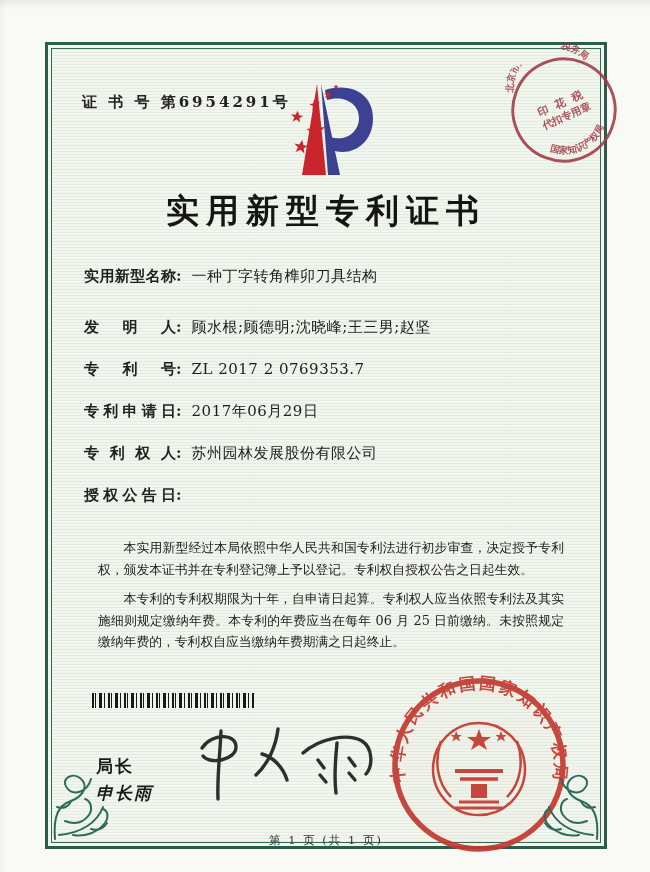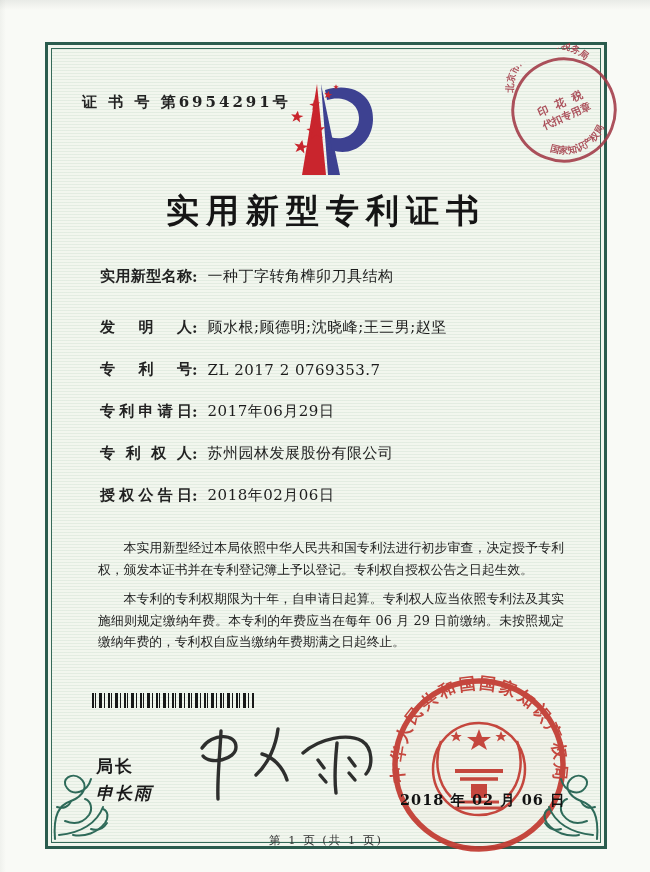--- a/index.html
+++ b/index.html
@@ -5,21 +5,21 @@
   html,body{margin:0;padding:0;}
   body{width:650px;height:872px;background:#ffffff;font-family:"DejaVu Serif","Liberation Serif",serif;color:#1f1f1f;}
   .paper{position:relative;width:650px;height:872px;background:#f9faf6;overflow:hidden;}
   .paper::before{content:"";position:absolute;inset:0;background:linear-gradient(180deg,rgba(90,100,95,0.10),rgba(0,0,0,0) 10px),linear-gradient(90deg,rgba(90,100,95,0.06),rgba(0,0,0,0) 6px);pointer-events:none;}
   .frame{position:absolute;left:45px;top:42px;width:556px;height:801px;border:3px solid #2b5c4e;background:#f2f6ee;}
   .frame-inner{position:absolute;inset:3px;border:1px solid #356a59;background:repeating-linear-gradient(0deg,rgba(125,170,140,0.13) 0px,rgba(125,170,140,0.13) 1px,rgba(0,0,0,0) 1px,rgba(0,0,0,0) 3px);}
   .cert-no{position:absolute;left:30px;top:44px;font-size:15px;letter-spacing:3px;font-weight:bold;color:#222;}
   .logo{position:absolute;left:222px;top:30px;width:112px;height:102px;}
   .title{position:absolute;left:0;top:140px;width:100%;text-align:center;font-size:33px;font-weight:bold;letter-spacing:7px;color:#151515;}
   .fields{position:absolute;left:32px;top:218px;width:480px;}
-  .field-row{display:flex;align-items:flex-end;font-size:15px;margin-bottom:23px;white-space:nowrap;margin-left:16px;}
+  .field-row{display:flex;align-items:flex-start;font-size:15px;margin-bottom:23px;white-space:nowrap;}
   .field-row.first{margin-bottom:32px;}
   .field-label{display:inline-block;width:92px;font-weight:bold;text-align:justify;text-align-last:justify;color:#222;}
   .field-colon{font-weight:bold;margin-right:10px;}
   .field-value{font-size:15px;color:#1c1c1c;letter-spacing:0.5px;}
   .paragraphs{position:absolute;left:38px;top:480px;width:482px;font-size:12.8px;line-height:21.6px;color:#222;text-align:justify;}
   .paragraphs p{margin:8px;text-indent:2em;}
   .barcode{position:absolute;left:40px;top:644px;width:163px;height:15px;background:repeating-linear-gradient(90deg,#181818 0 2px,rgba(0,0,0,0) 2px 3px,#181818 3px 4px,rgba(0,0,0,0) 4px 7px,#181818 7px 10px,rgba(0,0,0,0) 10px 12px,#181818 12px 13px,rgba(0,0,0,0) 13px 16px);}
   .issuer{position:absolute;left:44px;top:706px;font-family:"DejaVu Sans","Liberation Sans",sans-serif;font-weight:bold;font-size:17px;letter-spacing:2px;color:#1a1a1a;}
   .issuer .issuer-name{margin-top:4px;font-style:italic;}
   .signature{position:absolute;left:138px;top:668px;width:195px;height:88px;}
@@ -82,27 +82,26 @@
           <span class="field-value">2017年06月29日</span>
         </div>
         <div class="field-row">
           <span class="field-label">专 利 权 人</span>
             <span class="field-colon">:</span>
           <span class="field-value">苏州园林发展股份有限公司</span>
         </div>
         <div class="field-row">
           <span class="field-label">授权公告日</span>
             <span class="field-colon">:</span>
-          <span class="field-value">2018年02月06日</span>
         </div>
       </div>
 
       <div class="paragraphs">
         <p>本实用新型经过本局依照中华人民共和国专利法进行初步审查，决定授予专利权，颁发本证书并在专利登记簿上予以登记。专利权自授权公告之日起生效。</p>
-        <p>本专利的专利权期限为十年，自申请日起算。专利权人应当依照专利法及其实施细则规定缴纳年费。本专利的年费应当在每年 06 月 29 日前缴纳。未按照规定缴纳年费的，专利权自应当缴纳年费期满之日起终止。</p>
+        <p>本专利的专利权期限为十年，自申请日起算。专利权人应当依照专利法及其实施细则规定缴纳年费。本专利的年费应当在每年 06 月 25 日前缴纳。未按照规定缴纳年费的，专利权自应当缴纳年费期满之日起终止。</p>
       </div>
 
       <div class="barcode"></div>
 
       <div class="issuer">
         <div class="issuer-title">局长</div>
         <div class="issuer-name">申长雨</div>
       </div>
 
       <svg class="signature" viewBox="0 0 195 88">
@@ -134,21 +133,20 @@
           <path d="M110,56 l2,5 5,0 -4,3 2,5 -5,-3 -5,3 2,-5 -4,-3 5,0 Z" stroke="none" transform="scale(0.8) translate(30,14)"></path>
           <path d="M52,66 C45,86 48,108 62,122" fill="none" stroke-width="2.5"></path>
           <path d="M128,66 C135,86 132,108 118,122" fill="none" stroke-width="2.5"></path>
           <path d="M66,96 h48" stroke-width="4" fill="none"></path>
           <path d="M71,104 h38" stroke-width="3.5" fill="none"></path>
           <rect x="82" y="109" width="16" height="14" stroke="none"></rect>
           <path d="M70,127 h40" stroke-width="3" fill="none"></path>
           <path d="M66,133 h48" stroke-width="3" fill="none"></path>
         </g>
       </svg>
-      <div class="seal-date">2018 年 02 月 06 日</div>
 
       <svg class="tax-stamp" viewBox="0 0 120 120">
         <circle cx="60" cy="60" r="52" fill="none" stroke="#a23a47" stroke-width="3"></circle>
         <path id="taxTop" d="M 18,47 A 43,43 0 1 1 102,47" fill="none"></path>
         <path id="taxBottom" d="M 20,77 A 43,43 0 0 0 100,77" fill="none"></path>
         <g fill="#a23a47" font-weight="bold">
           <text font-size="9.5">
             <textPath href="#taxTop" startOffset="50%" text-anchor="middle">北京市海淀区地方税务局</textPath>
           </text>
           <text x="60" y="56" font-size="11" letter-spacing="2" text-anchor="middle">印 花 税</text>

